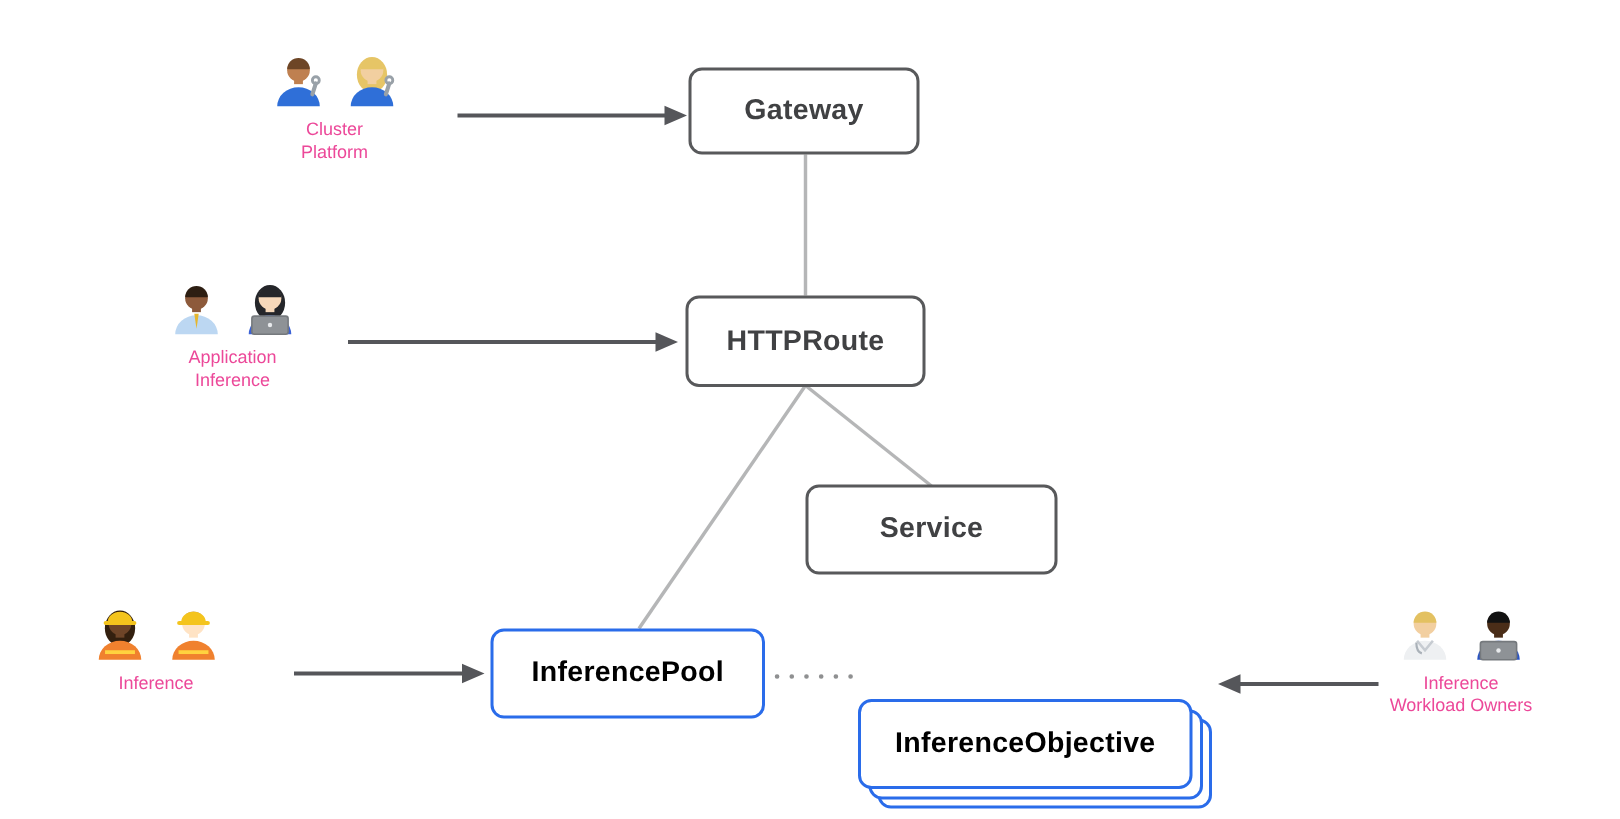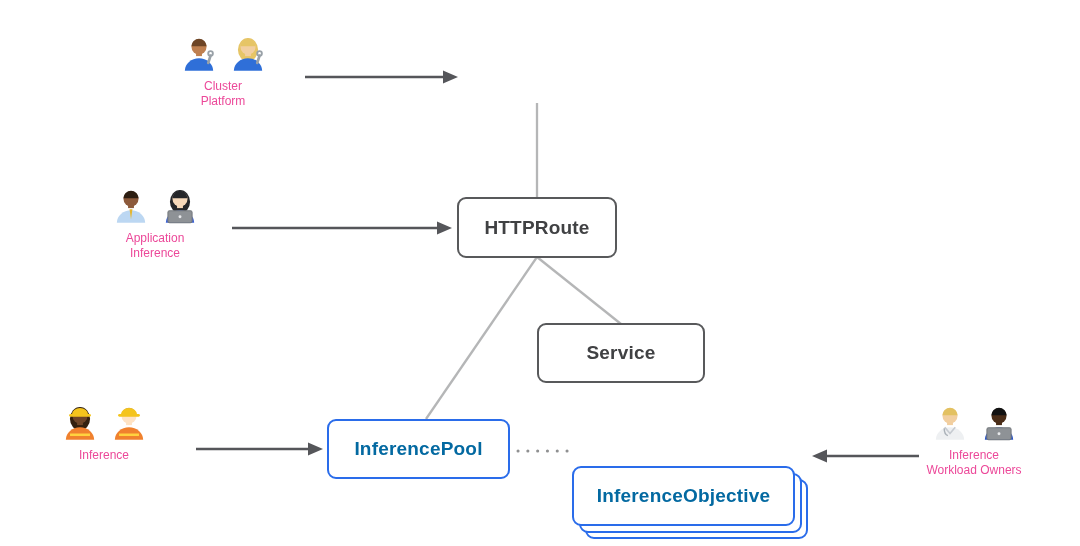--- a/index.html
+++ b/index.html
@@ -10,21 +10,21 @@
   .connectors{position:absolute;left:0;top:0;width:1080px;height:546px;pointer-events:none;}
 
   
   .node{position:absolute;}
   .node-face{
     position:relative;box-sizing:border-box;width:100%;height:100%;
     background:#ffffff;border:2.5px solid #58595b;border-radius:9px;
     display:flex;align-items:center;justify-content:center;
     font-size:19px;font-weight:bold;color:#404143;letter-spacing:.2px;
   }
-  .node.blue .node-face{border-color:#2a6cea;color:#0369a1;}
+  .node.blue .node-face{border-color:#2a6cea;color:#000000;}
   .stack-layer{
     position:absolute;box-sizing:border-box;width:100%;height:100%;left:0;top:0;
     background:#ffffff;border:2.5px solid #2a6cea;border-radius:9px;
   }
   .stack-layer.l1{transform:translate(7px,7px);}
   .stack-layer.l2{transform:translate(13px,13px);}
 
   #node-gateway            {left:459px;top:45px; width:154px;height:58px;}
   #node-httproute          {left:457px;top:197px;width:160px;height:61px;}
   #node-service            {left:537px;top:323px;width:168px;height:60px;}
@@ -67,20 +67,25 @@
     <g>
       <line x1="196" y1="449" x2="309" y2="449" stroke="#55565a" stroke-width="2.7"></line>
       <polygon points="323,449 308,442.5 308,455.5" fill="#55565a"></polygon>
     </g>
     <g>
       <line x1="919" y1="456" x2="826" y2="456" stroke="#55565a" stroke-width="2.7"></line>
       <polygon points="812,456 827,449.5 827,462.5" fill="#55565a"></polygon>
     </g>
   </svg>
 
+  <div class="node" id="node-gateway">
+    <div class="node-face">
+        <span>Gateway</span>
+      </div>
+  </div>
 
   <div class="node" id="node-httproute">
     <div class="node-face">
         <span>HTTPRoute</span>
       </div>
   </div>
 
   <div class="node" id="node-service">
     <div class="node-face">
         <span>Service</span>

